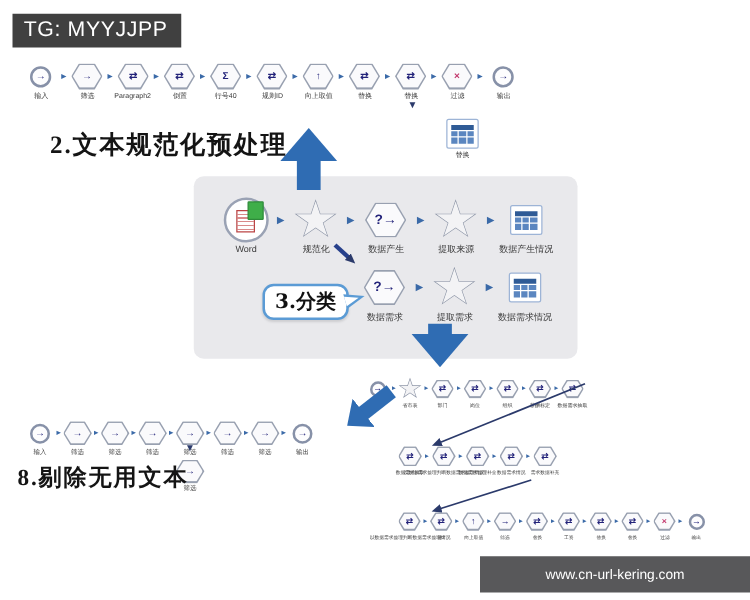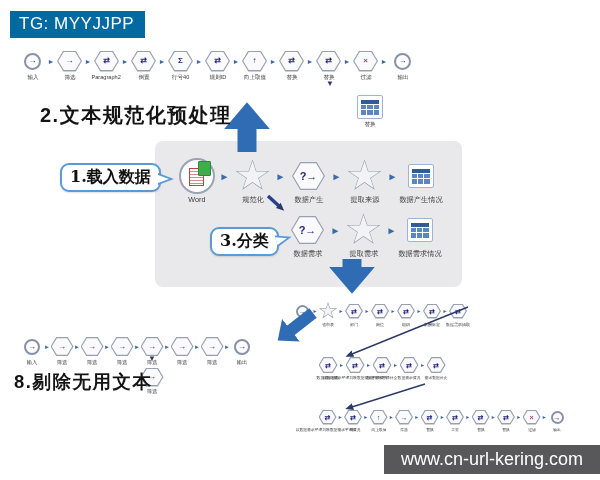--- a/index.html
+++ b/index.html
@@ -45,37 +45,37 @@
   #r-rm  {left:20px;top:335px;--cw:24px;--ibh:23px;--hexw:23px;--hexh:19px;--circ:16px;--icf:8px;--lbls:.52;--arrf:6px;--aw:6px}
   #r-e1  {left:292px;top:301px;--cw:20px;--ibh:20px;--hexw:18px;--hexh:15px;--circ:13px;--star:19px;--icf:7px;--lbls:.40;--arrf:5px;--aw:6px}
   #r-e2  {left:318px;top:355px;--cw:20px;--ibh:20px;--hexw:19px;--hexh:16px;--icf:7px;--lbls:.38;--arrf:5px;--aw:7px}
   #r-e3  {left:318px;top:407px;--cw:19px;--ibh:20px;--hexw:18px;--hexh:15px;--circ:13px;--icf:7px;--lbls:.38;--arrf:5px;--aw:6.5px}
   #r-br1 {left:355px;top:94px;--cw:30px;--ibh:26px;--lbls:.56}
   #r-br2 {left:140px;top:367px;--cw:24px;--ibh:20px;--hexw:23px;--hexh:19px;--icf:8px;--lbls:.52}
   .dn{position:absolute;color:#2b3a6b;font-size:8px;z-index:2;line-height:1}
   #dn1{left:326px;top:80px} #dn2{left:148px;top:355px}
 
   
-  .hand{position:absolute;font-family:Liberation Sans, sans-serif;font-weight:700;color:#141414;z-index:4;letter-spacing:1.5px;white-space:nowrap}
+  .hand{position:absolute;font-family:Liberation Serif, serif;font-weight:700;color:#141414;z-index:4;letter-spacing:1.5px;white-space:nowrap}
   #h2{left:40px;top:102px;font-size:20px}
   #h4{left:14px;top:369px;font-size:18.5px}
   #h5{left:492px;top:290px;font-size:19px}
 
   .callout{position:absolute;background:#fff;border:2px solid #5b9bd5;border-radius:9px;padding:2px 8px;z-index:4;
            font-family:"DejaVu Serif",serif;font-weight:700;font-size:16px;color:#111;white-space:nowrap;box-shadow:0 1px 2px rgba(0,0,0,.12)}
   #c1{left:60px;top:163px} #c3{left:210px;top:227px}
   .tail{position:absolute;right:-15px;top:8px;width:0;height:0;
         border-top:6px solid transparent;border-bottom:6px solid transparent;border-left:16px solid #5b9bd5}
   .tail::after{content:"";position:absolute;left:-16px;top:-4px;
         border-top:4px solid transparent;border-bottom:4px solid transparent;border-left:11px solid #fff}
   #c3 .tail{transform:rotate(-16deg);top:4px}
 
-  .badge{position:absolute;left:10px;top:11px;background:#0369a1;color:#fff;font-size:17px;
+  .badge{position:absolute;left:10px;top:11px;background:#404040;color:#fff;font-size:17px;
          padding:3px 11px 4px 9px;z-index:6;letter-spacing:.5px}
-  .wm{position:absolute;left:384px;top:445px;width:216px;height:29px;background:#58585a;color:#fff;font-size:18px;
+  .wm{position:absolute;left:384px;top:445px;width:216px;height:29px;background:#58585a;color:#fff;font-size:11px;
       display:flex;align-items:center;justify-content:center;z-index:6}
 
   .ov{position:absolute;left:0;top:0;z-index:3;pointer-events:none}
 </style>
 </head>
 <body>
 
 <div class="canvas">
 
   <div class="panel"></div>
@@ -307,24 +307,20 @@
               <div></div>
               <div></div>
               <div></div>
               <div></div>
             </div>
           </div>
         </div>
         <span class="lbl">数据需求情况</span>
       </div>
     </div>
-  <div class="callout" id="c1">
-    <span>1.载入数据</span>
-    <span class="tail"></span>
-  </div>
   <div class="callout" id="c3">
     <span>3.分类</span>
     <span class="tail"></span>
   </div>
 
   <div class="row" id="r-rm">
       <div class="cell">
         <div class="ibox">
           <div class="circ">
             <span class="ic">→</span>

